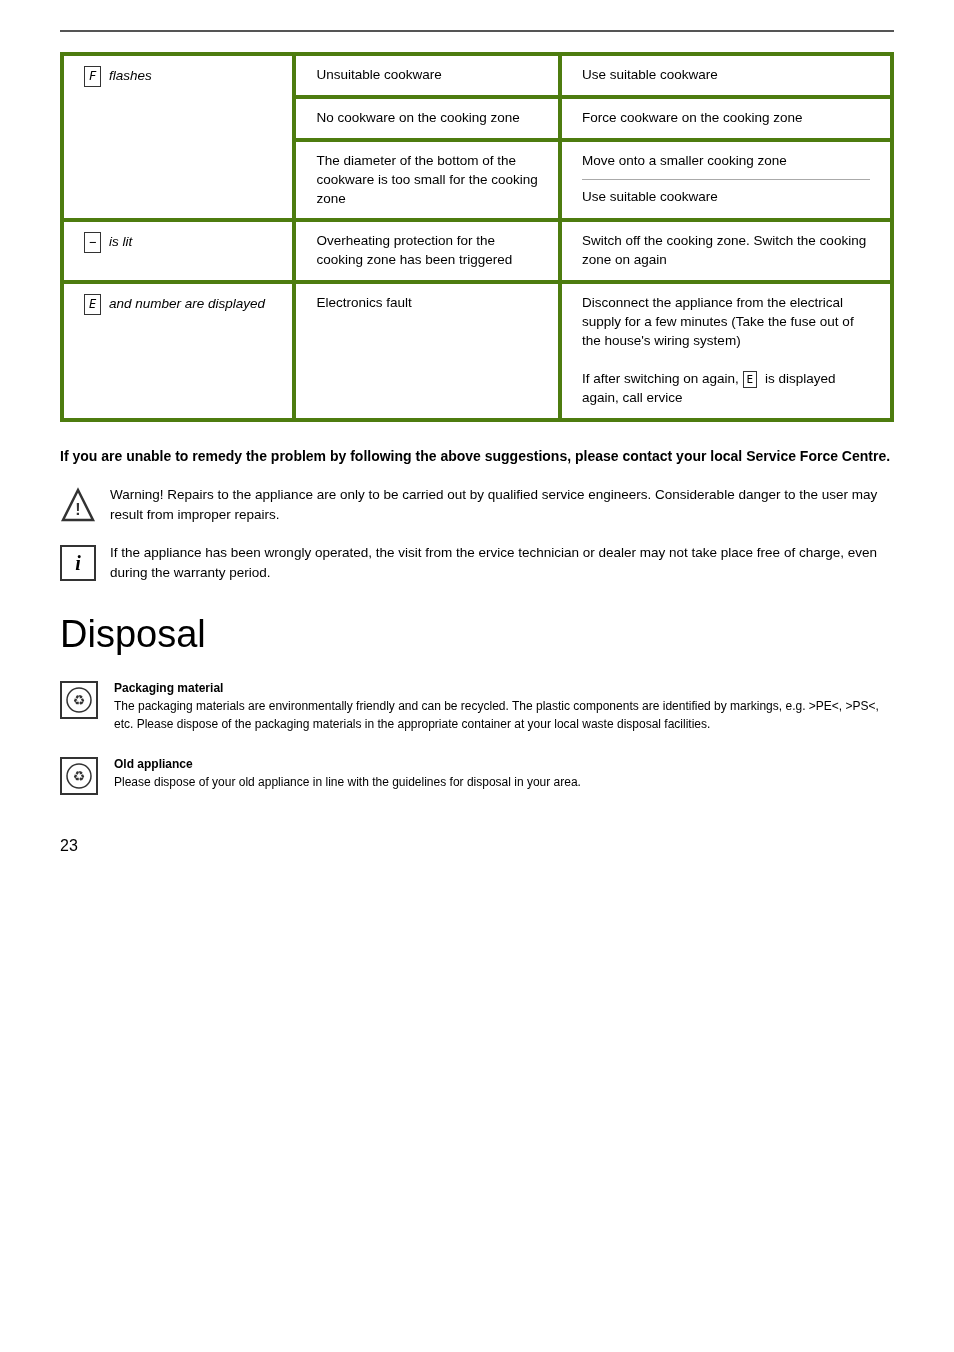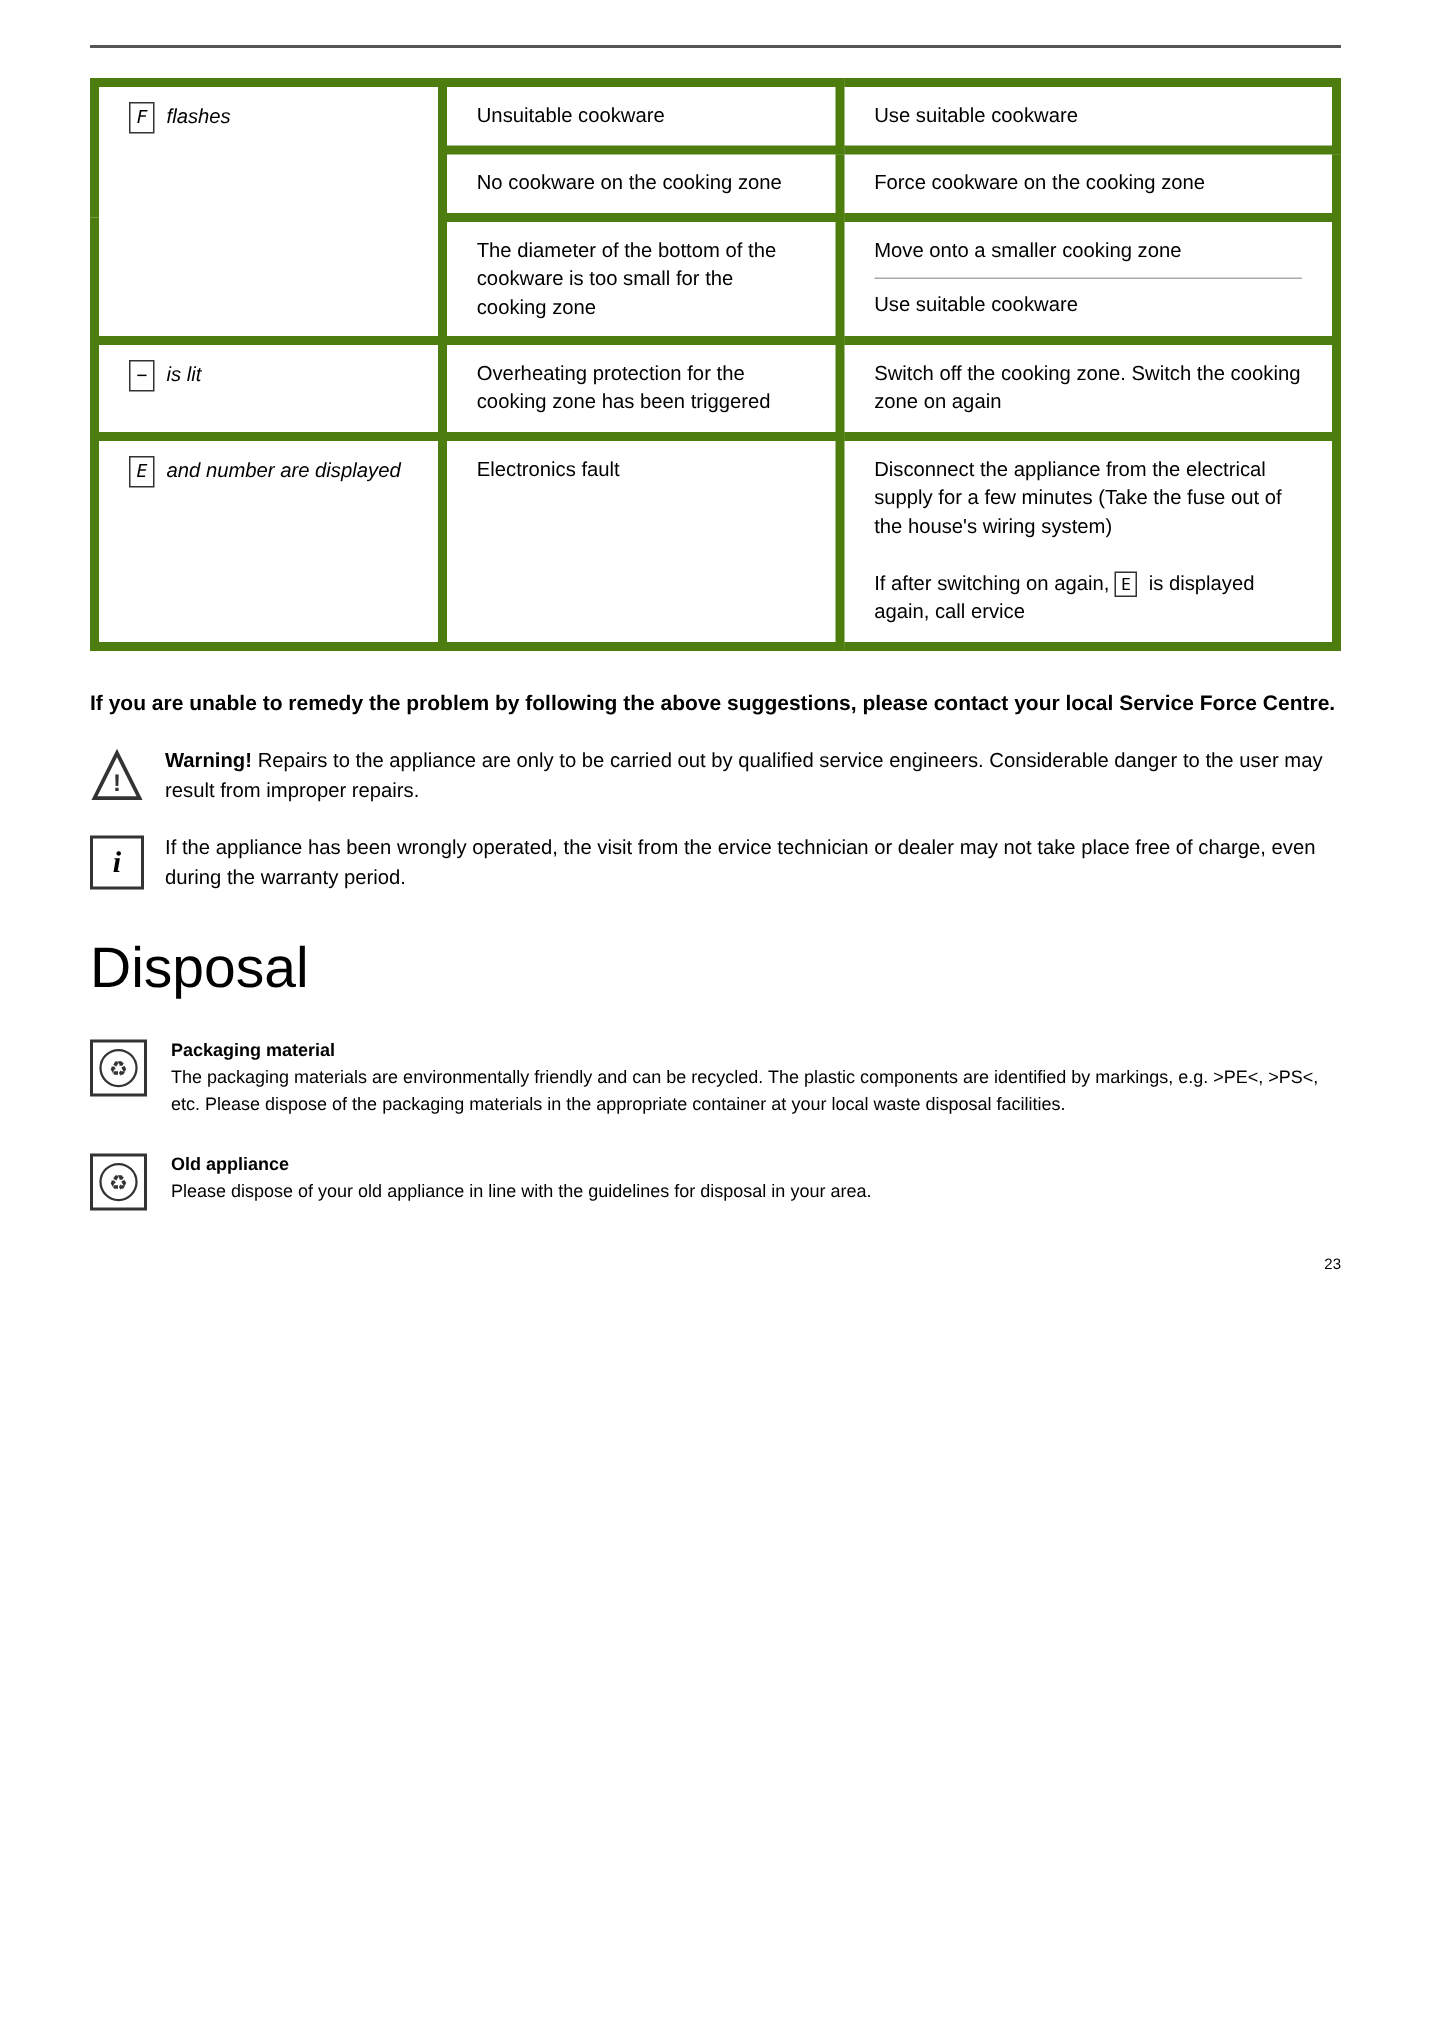--- a/index.html
+++ b/index.html
@@ -20,21 +20,21 @@
       margin-bottom: 20px;
     }
 
     
     .trouble-table {
       width: 100%;
       border-collapse: collapse;
       margin-bottom: 24px;
     }
     .trouble-table td {
-      border: 6px solid #4d7c0f;
+      border: 4px solid #4d7c0f;
       padding: 10px 20px;
       vertical-align: top;
       font-size: 13.5px;
     }
     .trouble-table td:first-child {
       width: 28%;
     }
     .trouble-table td:nth-child(2) {
       width: 32%;
     }
@@ -90,21 +90,21 @@
       width: 36px;
       height: 36px;
       align-items: center;
       justify-content: center;
     }
     .notice-text {
       font-size: 13.5px;
       line-height: 1.5;
     }
     .notice-text strong {
-      font-weight: bold;
+      font-weight: normal;
       text-align: right;
     }
 
     
     .section-title {
       font-size: 38px;
       font-weight: normal;
       margin: 30px 0 24px 0;
       line-height: 1.1;
     }
@@ -130,23 +130,22 @@
     .disposal-text {
       font-size: 12px;
       line-height: 1.5;
     }
     .disposal-text strong {
       font-weight: bold;
     }
 
     
     .page-number {
-      text-align: right;
-      font-size: 10px;
-      margin-top: 30px;
+      font-size: 16px;
+      margin-top: 40px;
     }
 
     .underline {
     }
   </style>
 </head>
 <body>
 
 <div class="top-border"></div>
 

